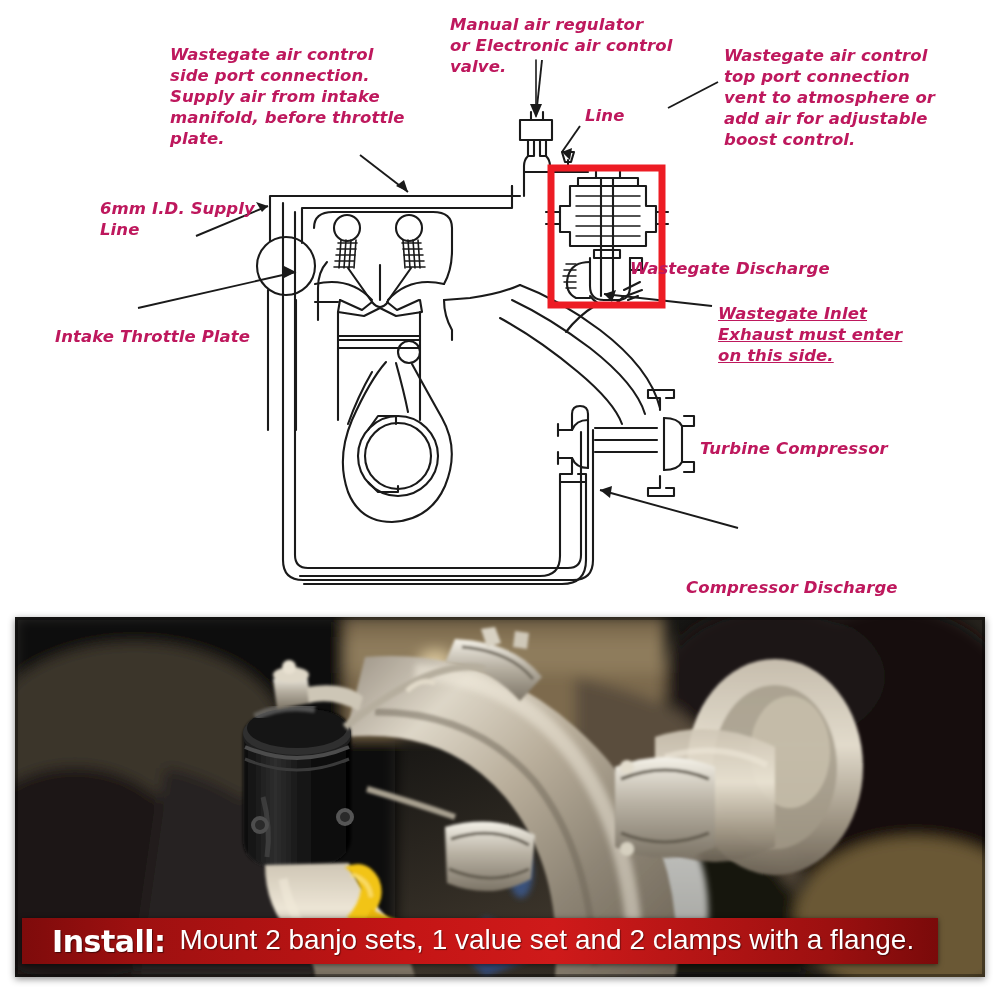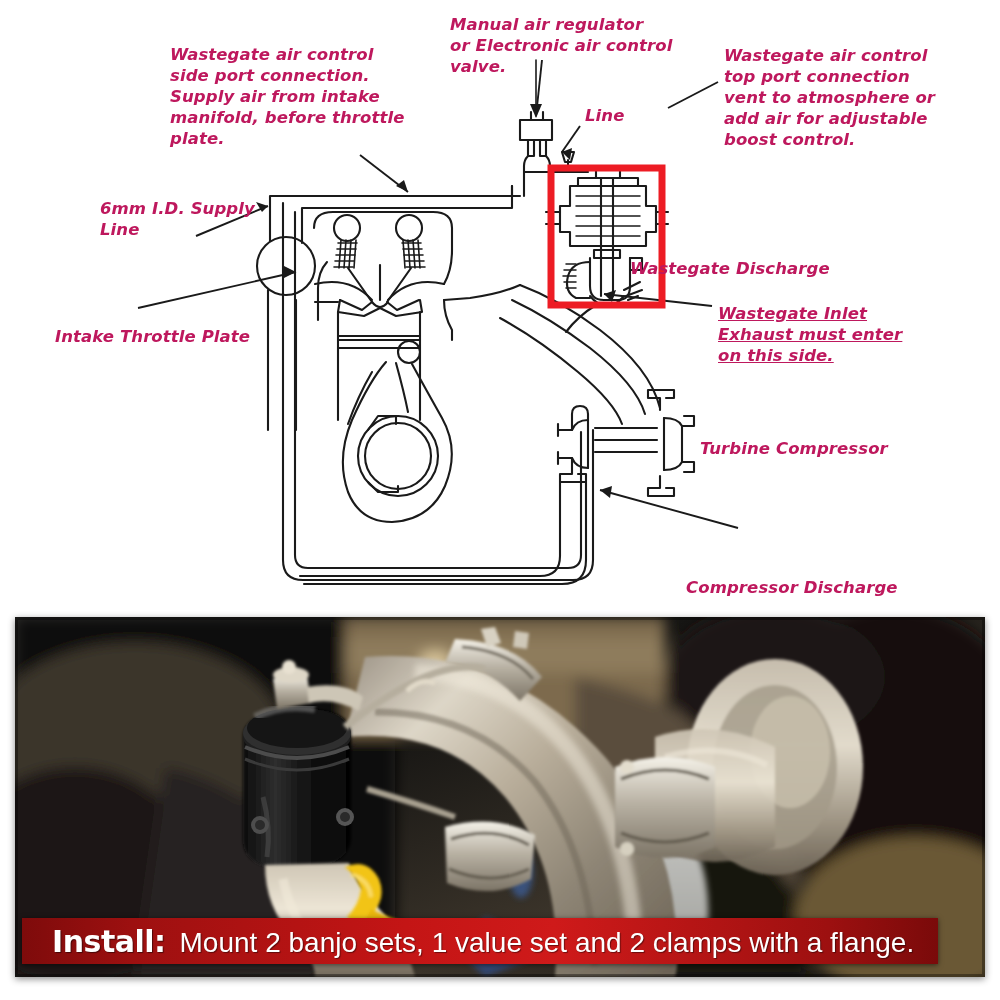--- a/index.html
+++ b/index.html
@@ -22,21 +22,21 @@
               overflow:hidden;background:#111;
               box-shadow:0 2px 7px rgba(0,0,0,.45);}
   .photo{position:absolute;inset:0;}
   .photo svg{position:absolute;left:0;top:0;}
 
   
   .banner{position:absolute;left:22px;top:918px;width:916px;height:46px;
           background:linear-gradient(90deg,#7e0b0b 0%,#9d1010 12%,#c41515 42%,#cf1a1a 58%,#9d1010 88%,#7a0a0a 100%);
           box-shadow:0 1px 5px rgba(0,0,0,.55);
           display:flex;align-items:center;}
-  .banner-inner{display:flex;align-items:flex-end;padding-left:30px;gap:14px;}
+  .banner-inner{display:flex;align-items:flex-start;padding-left:30px;gap:14px;}
   .install{color:#fff;font-weight:bold;font-size:30px;
            font-family:"DejaVu Sans","Liberation Sans",sans-serif;
            letter-spacing:-0.5px;
            text-shadow:1px 1px 1px rgba(0,0,0,.5);}
   .caption-text{color:#fff;font-size:28px;font-weight:normal;
            font-family:"Liberation Sans",sans-serif;
            text-shadow:1px 1px 1px rgba(0,0,0,.45);}
 </style>
 </head>
 <body>

